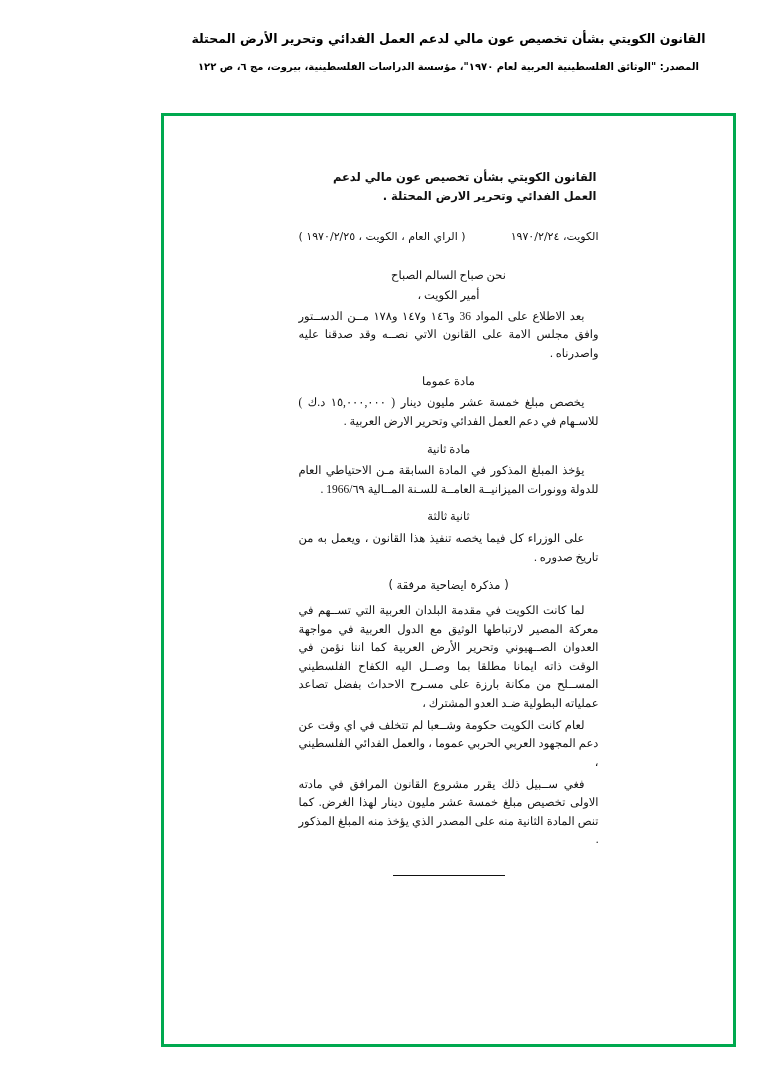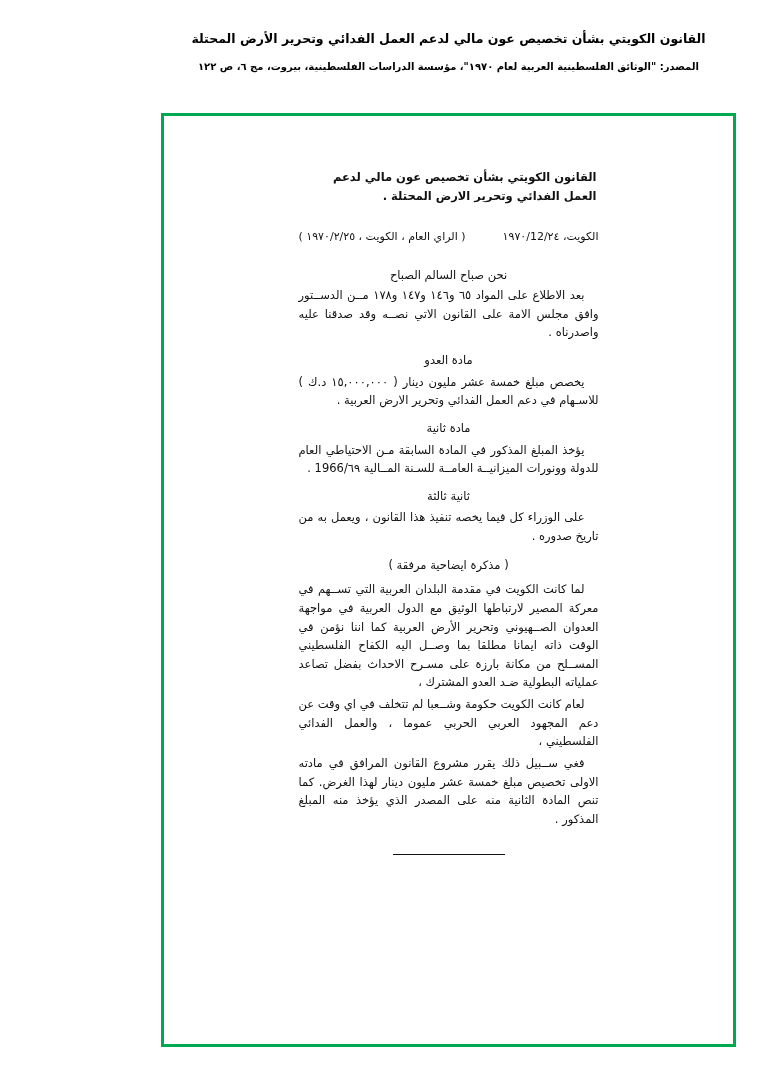--- a/index.html
+++ b/index.html
@@ -107,20 +107,21 @@
     text-indent: 14px;
   }
   .heading {
     text-align: center;
     text-align-last: center;
     margin: 8px 0 3px 0;
     font-size: 11.5px;
   }
   .blk {
     margin-bottom: 9px;
+    font-family: Liberation Serif, serif;
   }
   .opening {
     text-align: center;
     text-align-last: center;
     margin-bottom: 2px;
   }
   .note-line {
     text-align: right;
     text-align-last: center;
     margin: 10px 0 6px 0;
@@ -142,31 +143,32 @@
     <div class="header-source">المصدر: "الوثائق الفلسطينية العربية لعام ١٩٧٠"، مؤسسة الدراسات الفلسطينية، بيروت، مج ٦، ص ١٢٢</div>
   </div>
 
   <div class="frame">
     <div class="doc">
       <div class="doc-inner">
 
         <div class="doc-title">القانون الكويتي بشأن تخصيص عون مالي لدعم العمل الفدائي وتحرير الارض المحتلة .</div>
 
         <div class="dateline">
-          <div class="right-part">الكويت، ١٩٧٠/12/٢٤</div>
+          <div class="right-part">الكويت، ١٩٧٠/٢/٢٤</div>
           <div class="left-part">( الراي العام ، الكويت ، ١٩٧٠/٢/٢٥ )</div>
         </div>
 
         <div class="blk">
           <div class="para opening">نحن صباح السالم الصباح</div>
-          <div class="para indent">بعد الاطلاع على المواد ٦٥ و١٤٦ و١٤٧ و١٧٨ مــن الدســتور وافق مجلس الامة على القانون الاتي نصــه وقد صدقنا عليه واصدرناه .</div>
+          <div class="para opening">أمير الكويت ،</div>
+          <div class="para indent">بعد الاطلاع على المواد 36 و١٤٦ و١٤٧ و١٧٨ مــن الدســتور وافق مجلس الامة على القانون الاتي نصــه وقد صدقنا عليه واصدرناه .</div>
         </div>
 
         <div class="blk">
-          <div class="para heading">مادة العدو</div>
+          <div class="para heading">مادة عموما</div>
           <div class="para indent">يخصص مبلغ خمسة عشر مليون دينار ( ١٥,٠٠٠,٠٠٠ د.ك ) للاسـهام في دعم العمل الفدائي وتحرير الارض العربية .</div>
         </div>
 
         <div class="blk">
           <div class="para heading">مادة ثانية</div>
           <div class="para indent">يؤخذ المبلغ المذكور في المادة السابقة مـن الاحتياطي العام للدولة وونورات الميزانيــة العامــة للسـنة المــالية 1966/٦٩ .</div>
         </div>
 
         <div class="blk">
           <div class="para heading">ثانية ثالثة</div>

